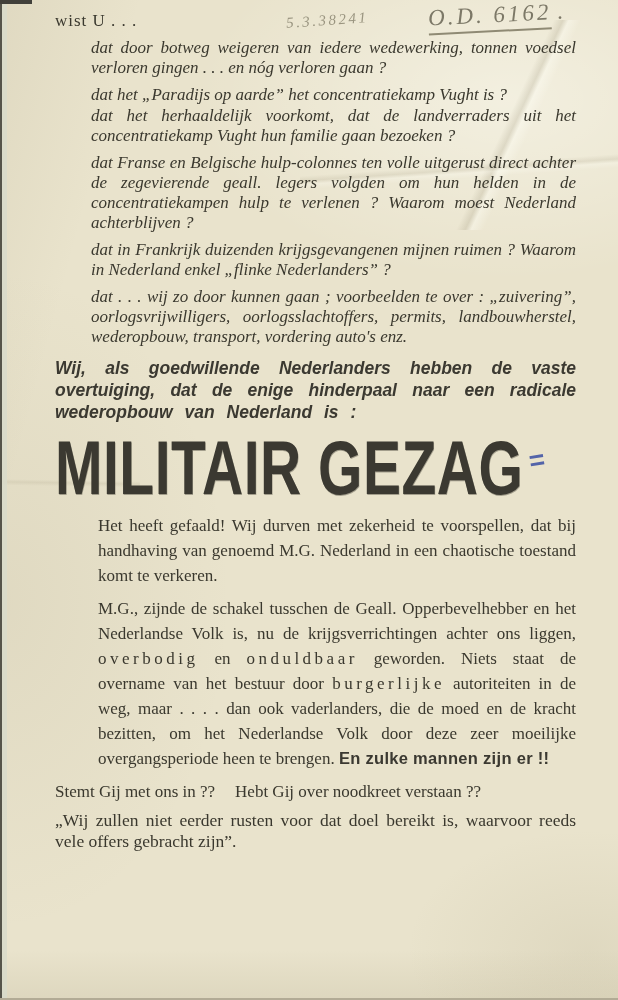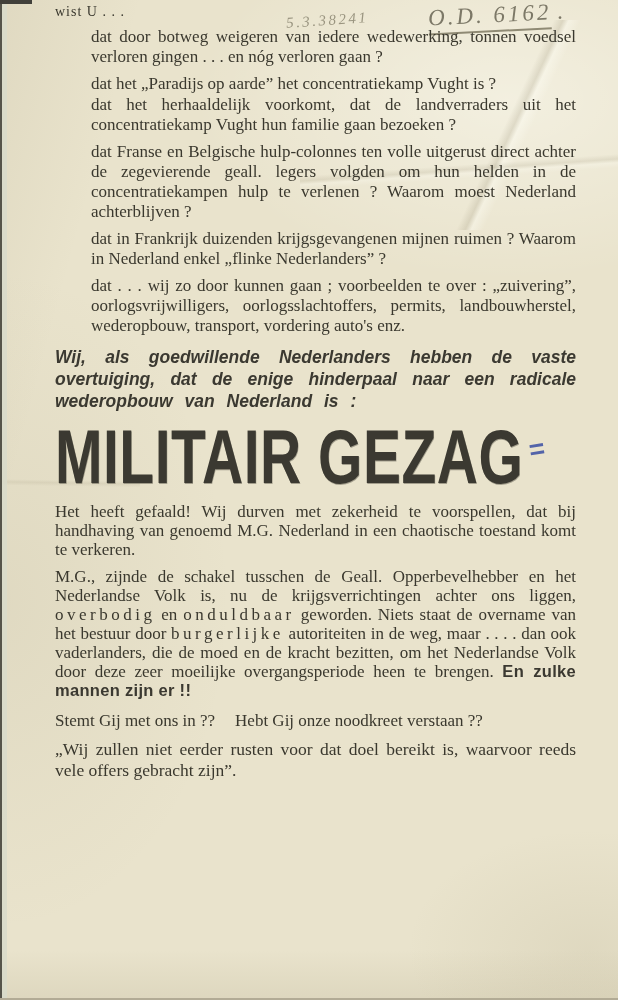--- a/index.html
+++ b/index.html
@@ -49,28 +49,28 @@
   .title{
     display:inline-block;
     font-family:"Liberation Sans", sans-serif;
     font-weight:700;font-size:82px;line-height:1;
     letter-spacing:-1px;color:#3b3931;
     transform:scaleY(1.22);transform-origin:top left;
     text-shadow:0.5px 0.5px 0 rgba(58,56,46,0.4);
   }
 
   .salutation{margin-top:10px;font-size:19px;letter-spacing:0.5px;}
-  .intro{margin-top:4px;font-size:14px;letter-spacing:1px;}
+  .intro{margin-top:11px;font-size:17px;letter-spacing:1px;}
 
-  .items{margin-left:36px;}
+  .items{margin-left:36px;font-style:italic;}
   .item{margin:7px 0 0 0;font-size:17px;line-height:20px;text-align:justify;}
   .item.no-gap{margin-top:1px;}
 
   .para{margin:8px 0 0 0;font-size:17px;line-height:20px;text-align:justify;}
-  .para.tight{line-height:19px;}
+  .para.tight{line-height:25px;margin-left:43px;}
   .para-bold{
     margin:10px 0 0 0;
     font-family:"Liberation Sans", sans-serif;
     font-weight:700;font-size:17.5px;line-height:22px;
     text-align:justify;word-spacing:7px;color:#3b3931;font-style:italic;
   }
   .mg-wrap{position:relative;margin-top:8px;height:74px;}
   .mg-title{
     display:inline-block;
     font-family:"Liberation Sans", sans-serif;
@@ -137,19 +137,19 @@
     </div>
 
     <p class="para tight">Het heeft gefaald! Wij durven met zekerheid te voorspellen, dat bij handhaving van genoemd M.G. Nederland in een chaotische toestand komt te verkeren.</p>
 
     <p class="para tight">
       <span>M.G., zijnde de schakel tusschen de Geall. Opperbevelhebber en het Nederlandse Volk is, nu de krijgsverrichtingen achter ons liggen, </span><span class="spaced">overbodig</span><span> en </span><span class="spaced">onduldbaar</span><span> geworden. Niets staat de overname van het bestuur door </span><span class="spaced">burgerlijke</span><span> autoriteiten in de weg, maar . . . . dan ook vaderlanders, die de moed en de kracht bezitten, om het Nederlandse Volk door deze zeer moeilijke overgangsperiode heen te brengen. </span><span class="sans-bold">En zulke mannen zijn er !!</span>
     </p>
 
     <div class="questions">
       <span>Stemt Gij met ons in ??</span>
-      <span>Hebt Gij onze noodkreet verstaan ??</span>
+      <span>Hebt Gij over noodkreet verstaan ??</span>
     </div>
 
     <p class="para closing">„Wij zullen niet eerder rusten voor dat doel bereikt is, waarvoor reeds vele offers gebracht zijn”.</p>
 
   </div>
 </div>
 
 </body></html>

